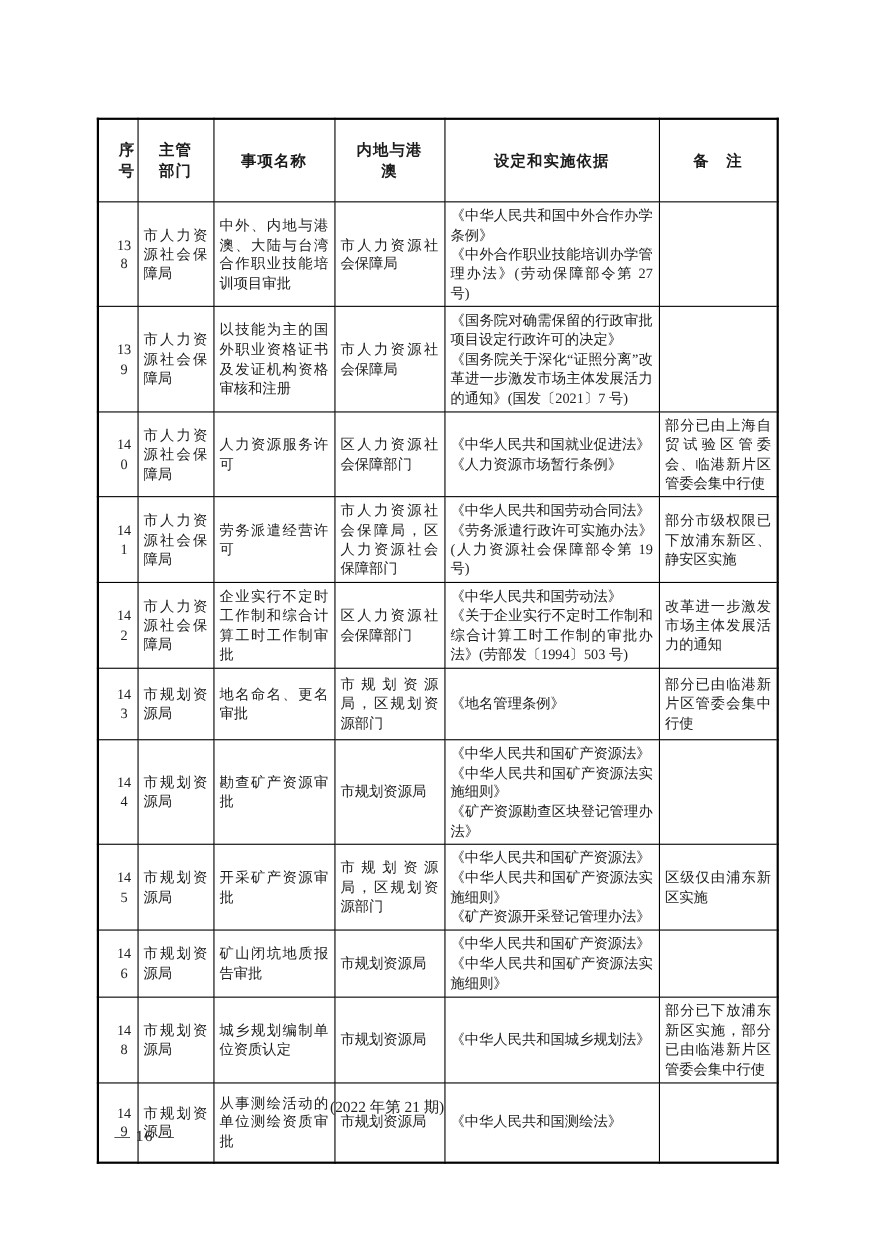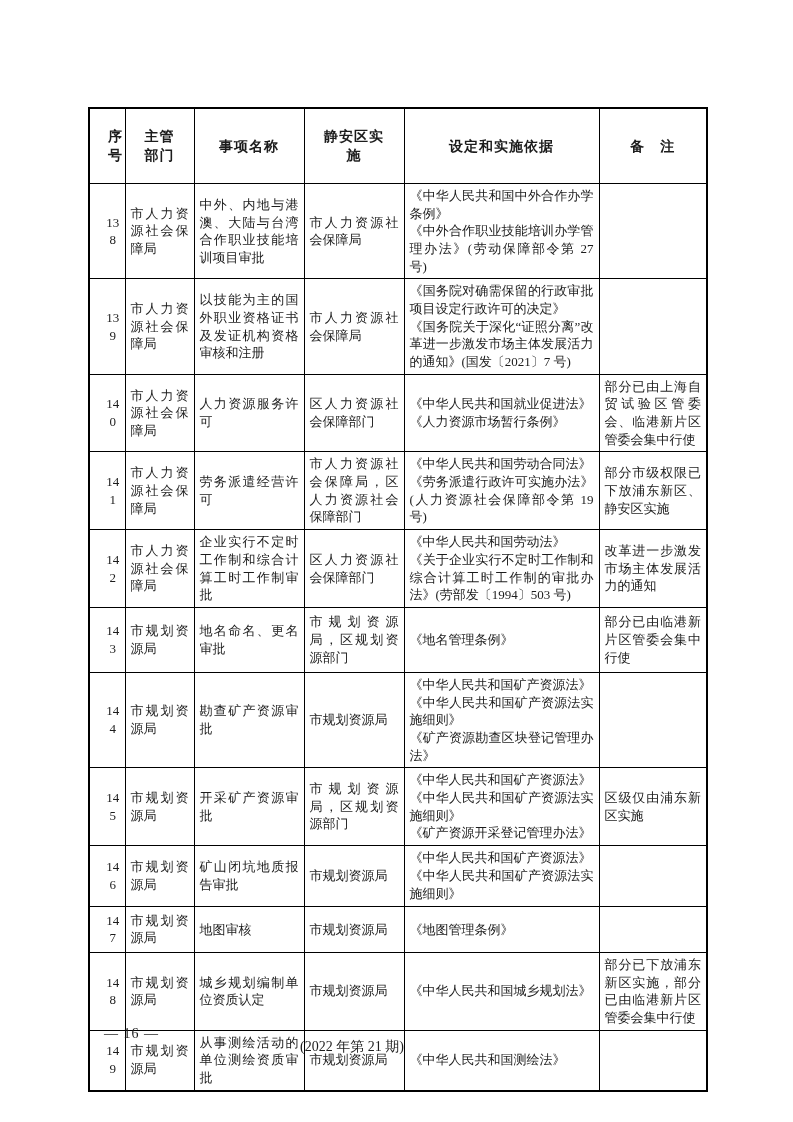--- a/index.html
+++ b/index.html
@@ -69,21 +69,21 @@
   tbody tr:nth-child(12) { height: 57px; }
 
   .footer-pagenum {
     position: absolute;
     left: 104px; top: 1026px;
     font-size: 14px;
     letter-spacing: 1px;
   }
   .footer-issue {
     position: absolute;
-    left: 300px; top: 1038px;
+    left: 300px; top: 998px;
     font-size: 14px;
   }
 </style>
 </head>
 <body>
 
 <div class="page">
 
   <table class="catalog">
     <colgroup>
@@ -92,21 +92,21 @@
         <col class="c-item">
       <col class="c-agency">
         <col class="c-basis">
         <col class="c-remark">
     </colgroup>
     <thead>
       <tr>
         <th>序号</th>
         <th>主管部门</th>
         <th>事项名称</th>
-        <th>静安区实施</th>
+        <th>内地与港澳</th>
         <th>设定和实施依据</th>
         <th>备　注</th>
       </tr>
     </thead>
     <tbody>
         <tr>
           <td class="no">138</td>
           <td class="dept">市人力资源社会保障局</td>
           <td class="item">中外、内地与港澳、大陆与台湾合作职业技能培训项目审批</td>
           <td class="agency">市人力资源社会保障局</td>
@@ -199,30 +199,20 @@
           <td class="dept">市规划资源局</td>
           <td class="item">矿山闭坑地质报告审批</td>
           <td class="agency">市规划资源局</td>
           <td class="basis">
             <div class="basis-entry">《中华人民共和国矿产资源法》</div>
             <div class="basis-entry">《中华人民共和国矿产资源法实施细则》</div>
           </td>
           <td class="remark"></td>
         </tr>
         <tr>
-          <td class="no">147</td>
-          <td class="dept">市规划资源局</td>
-          <td class="item">地图审核</td>
-          <td class="agency">市规划资源局</td>
-          <td class="basis">
-            <div class="basis-entry">《地图管理条例》</div>
-          </td>
-          <td class="remark"></td>
-        </tr>
-        <tr>
           <td class="no">148</td>
           <td class="dept">市规划资源局</td>
           <td class="item">城乡规划编制单位资质认定</td>
           <td class="agency">市规划资源局</td>
           <td class="basis">
             <div class="basis-entry">《中华人民共和国城乡规划法》</div>
           </td>
           <td class="remark">部分已下放浦东新区实施，部分已由临港新片区管委会集中行使</td>
         </tr>
         <tr>

